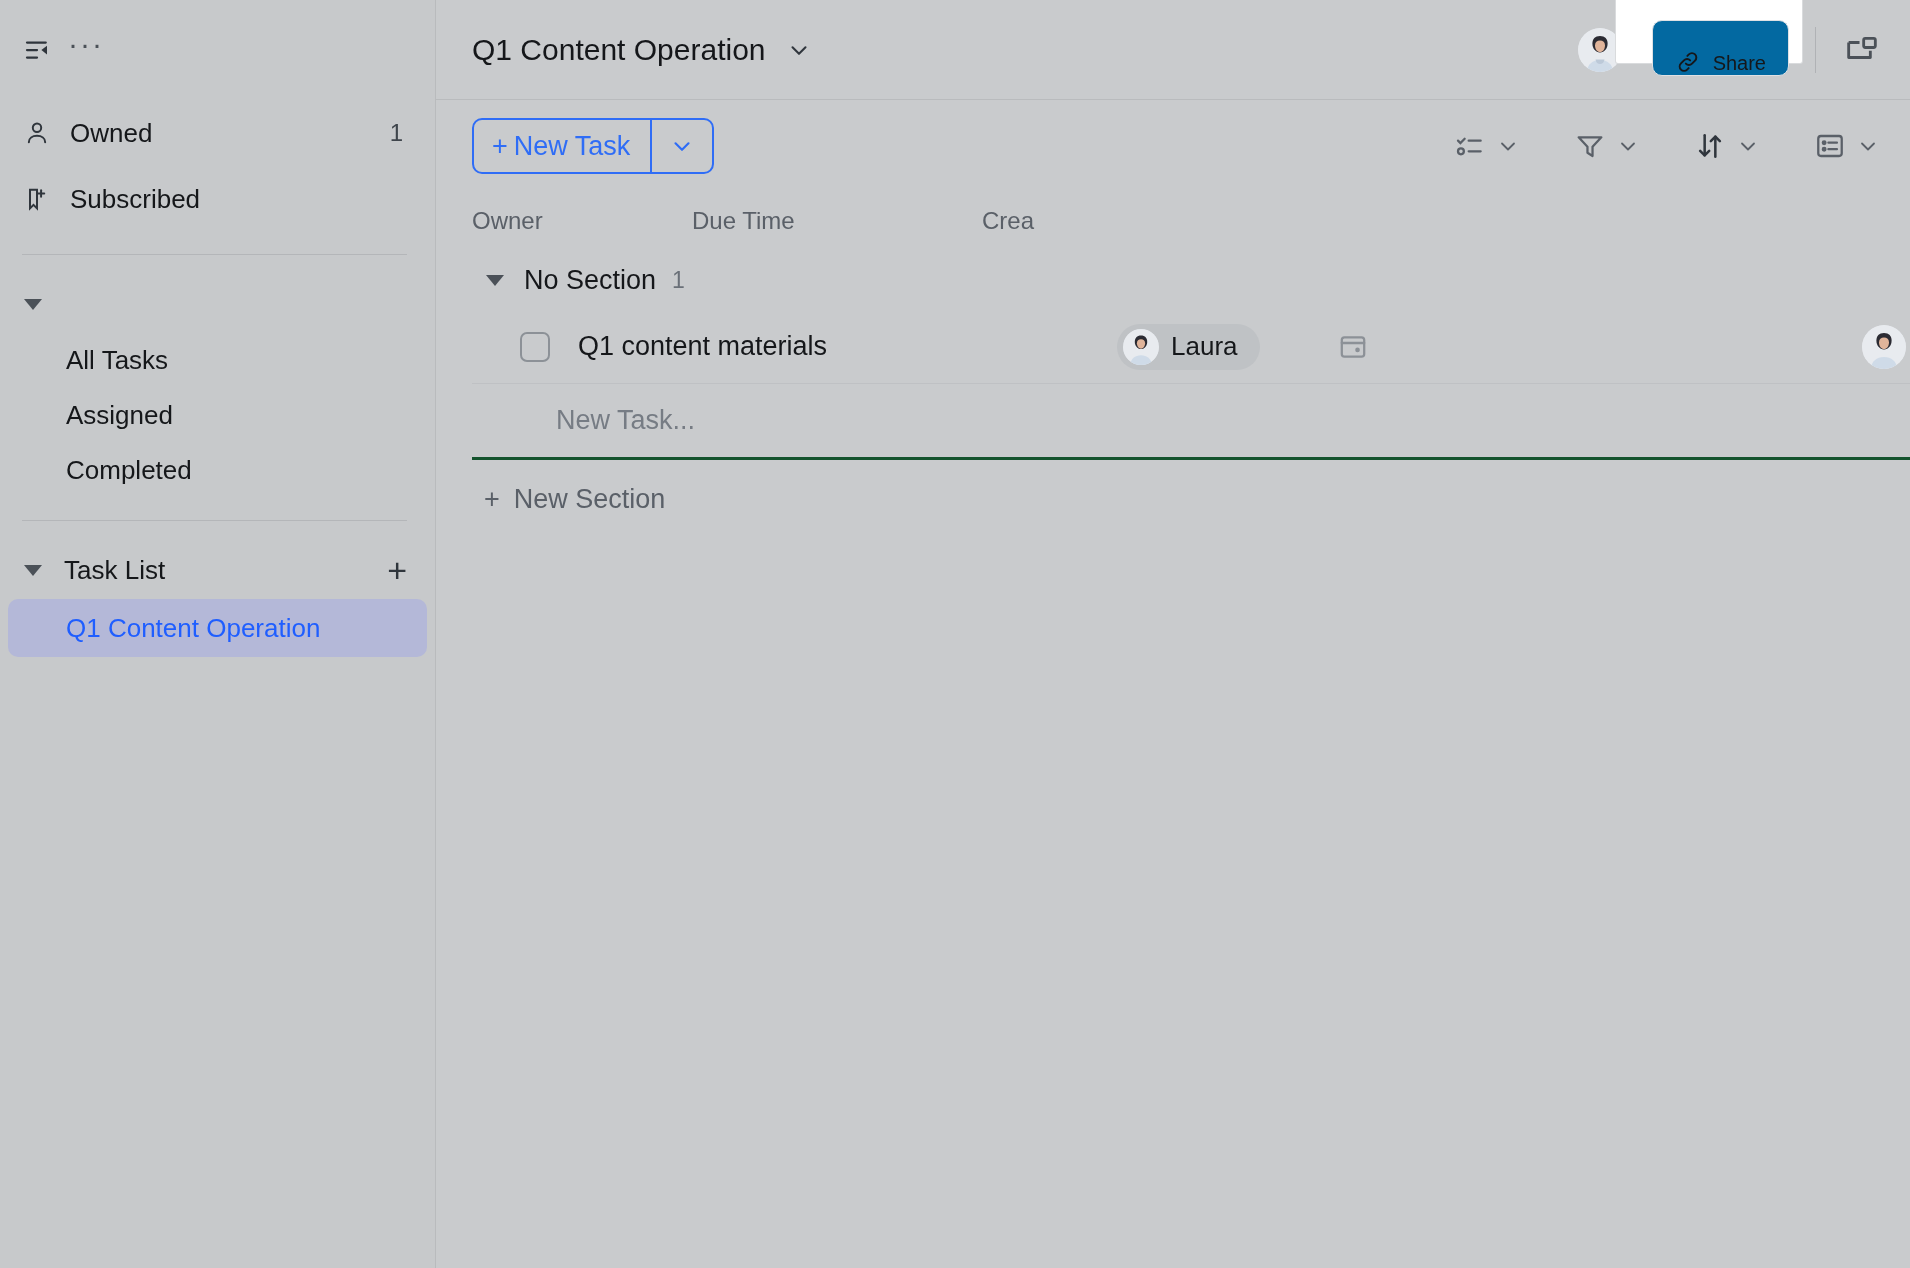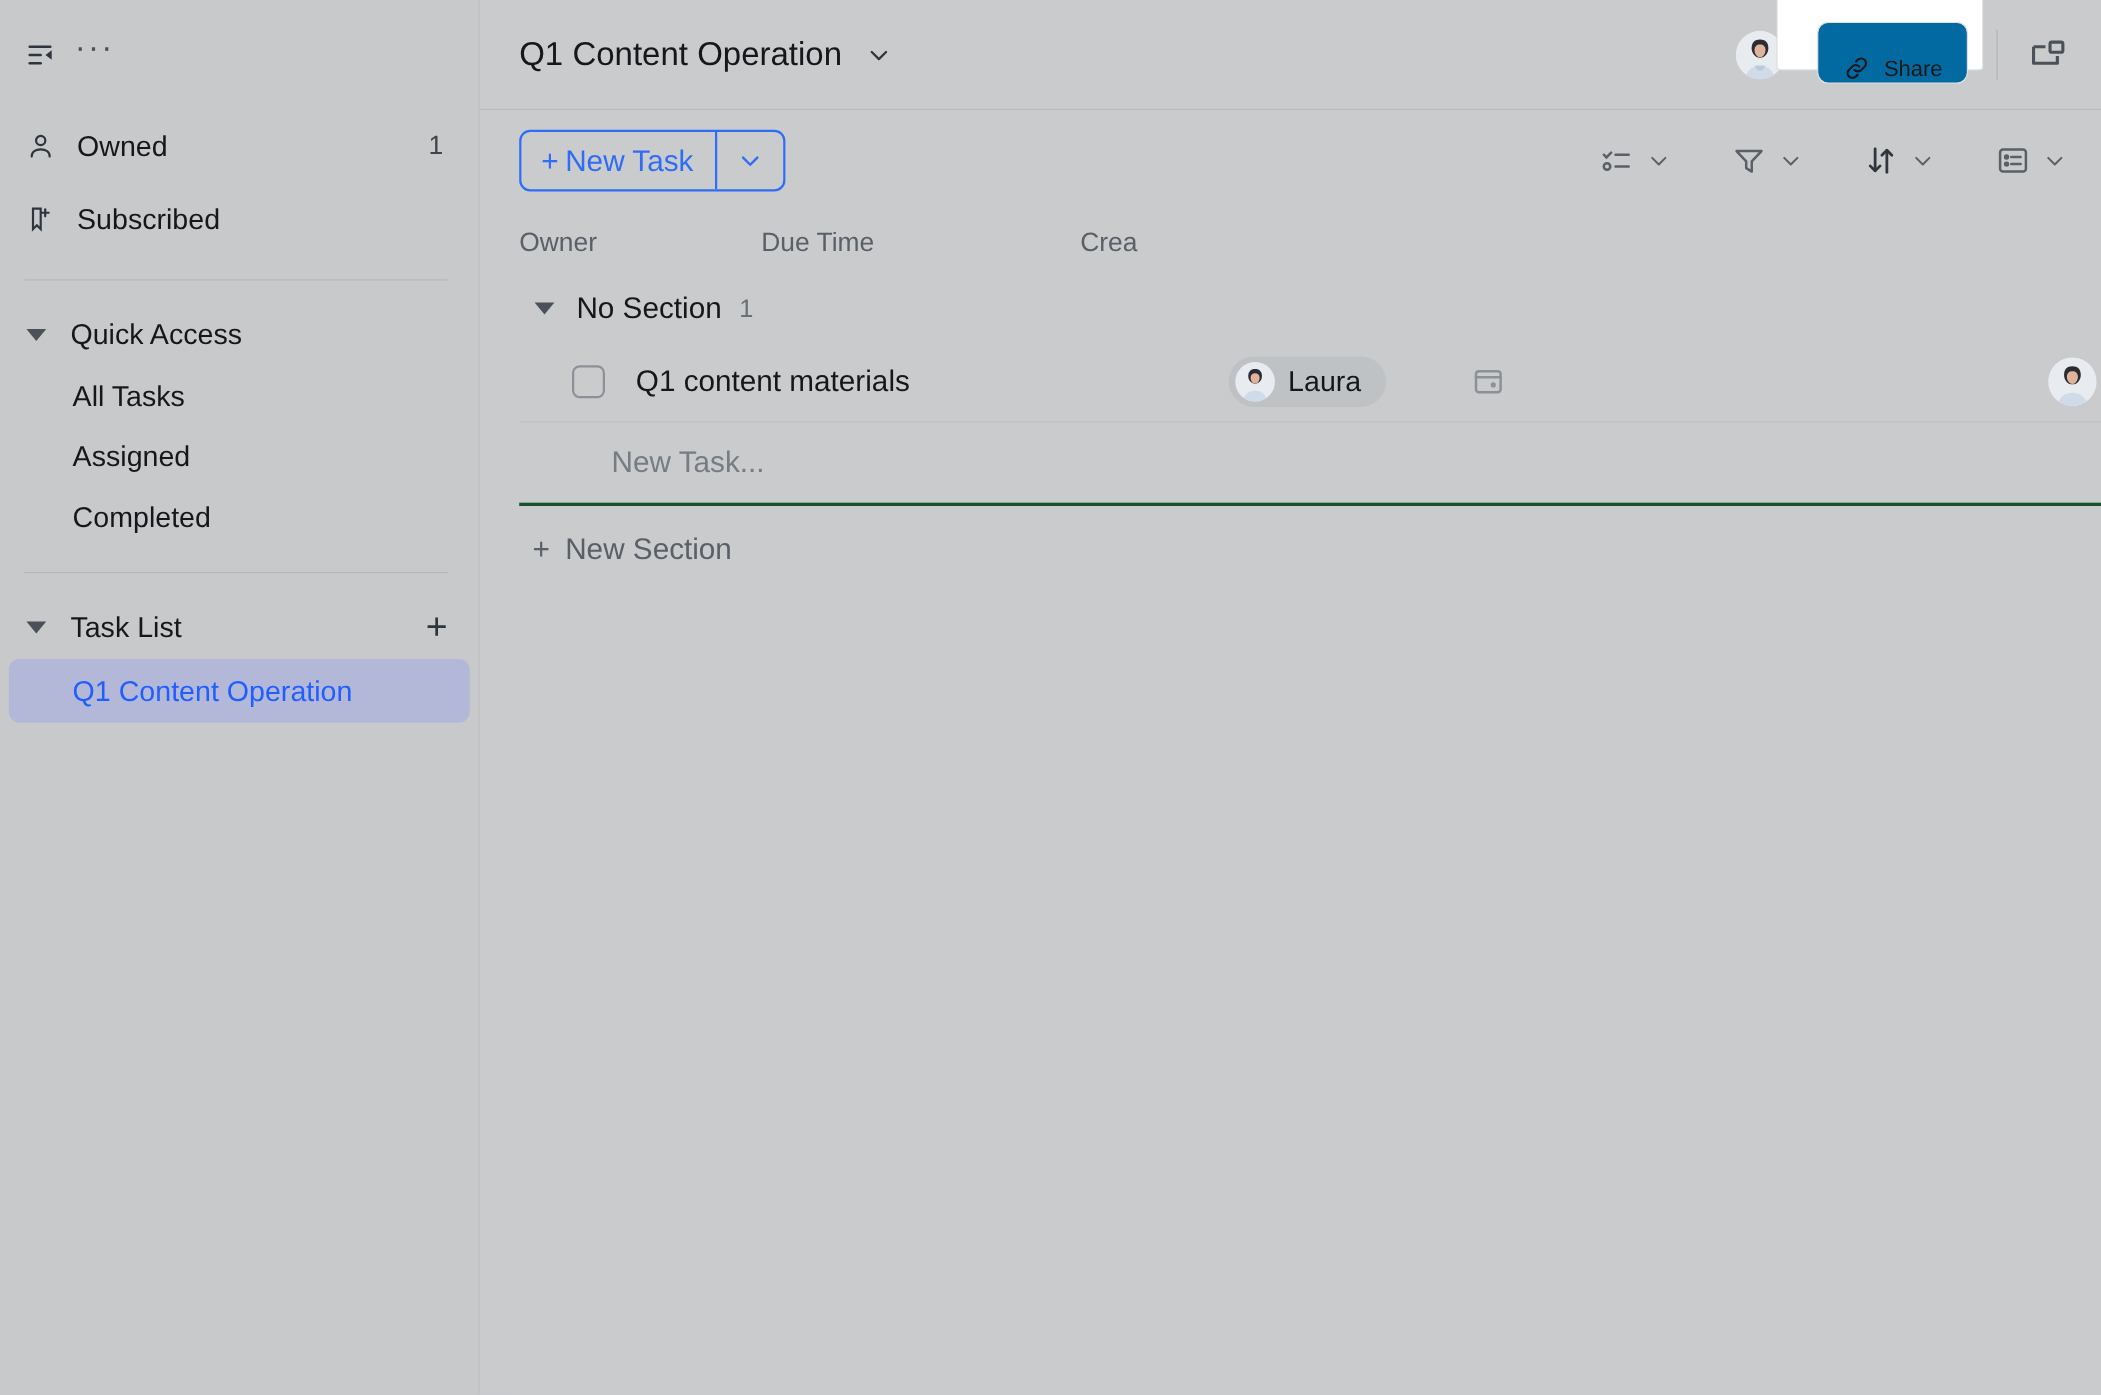--- a/index.html
+++ b/index.html
@@ -368,21 +368,20 @@
       <span class="lbl">Subscribed</span>
       <span class="cnt"></span>
     </div>
 
     <div class="sb-divider"></div>
 
     <div class="sb-group">
       <span class="caret">
           <i></i>
         </span>
-      <span class="glbl">Quick Access</span>
     </div>
 
     <div class="sb-sub">
       <span>All Tasks</span>
     </div>
     <div class="sb-sub">
       <span>Assigned</span>
     </div>
     <div class="sb-sub">
       <span>Completed</span>

